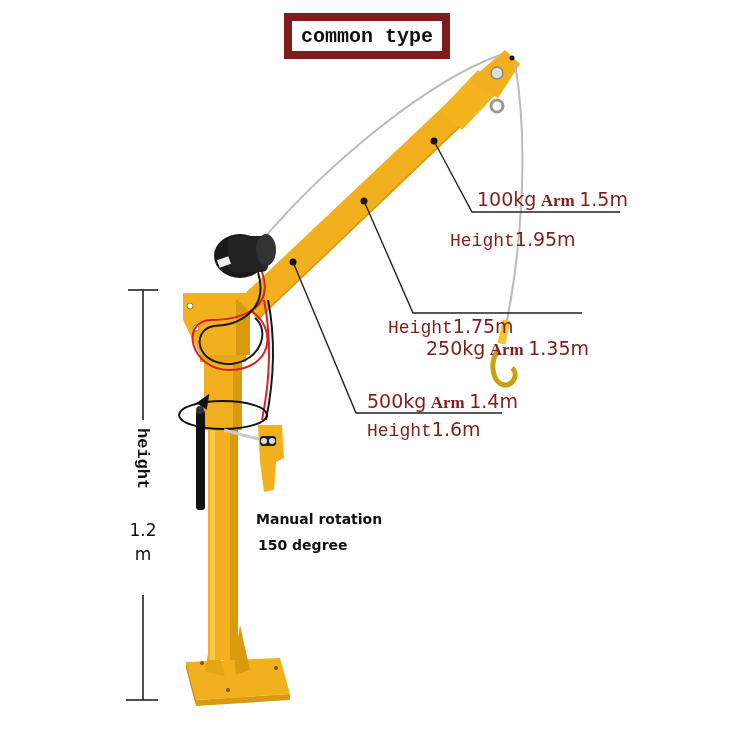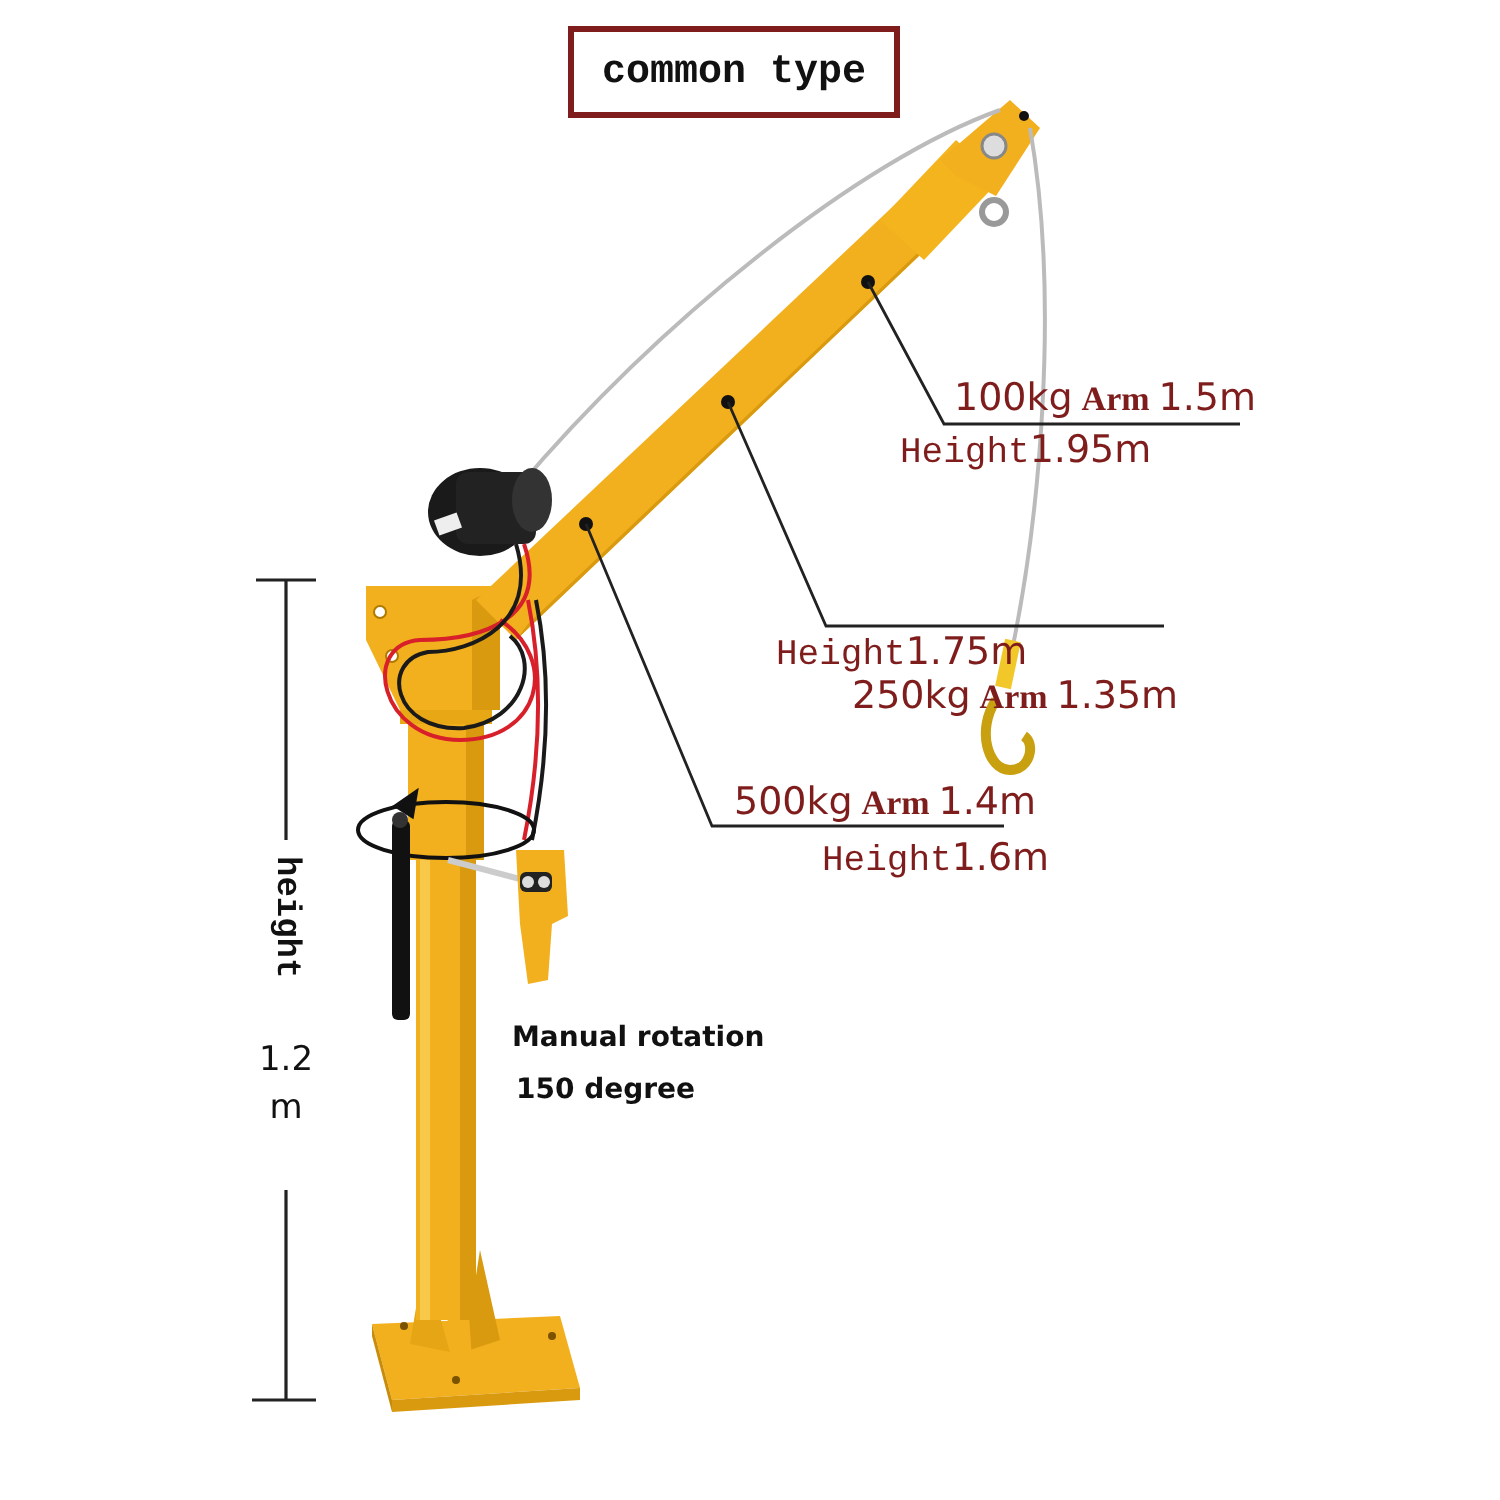--- a/index.html
+++ b/index.html
@@ -1,19 +1,19 @@
 <!DOCTYPE html>
 <html><head>
 <meta charset="utf-8">
 <style>
   html, body { margin:0; padding:0; background:#ffffff; }
   body { width:750px; height:750px; position:relative; overflow:hidden; font-family:"Liberation Sans", sans-serif; }
   .title-box {
     position:absolute; left:284px; top:13px; width:166px; height:46px;
-    border:3px solid #7f1d1d; box-sizing:border-box; background:#fff;
+    border:8px solid #7f1d1d; box-sizing:border-box; background:#fff;
     display:flex; align-items:center; justify-content:center;
     font-family:"Liberation Mono","DejaVu Sans Mono", monospace; font-weight:bold; font-size:20px; color:#111;
   }
   svg.scene { position:absolute; left:0; top:0; }
   .label { position:absolute; color:#7f1d1d; white-space:nowrap; }
   .spec { font-family:"DejaVu Sans", sans-serif; font-size:19px; }
   .mono { font-family:"Liberation Mono","DejaVu Sans Mono", monospace; font-size:18px; }
   .arm { font-family:"Liberation Serif", serif; font-weight:bold; font-size:17px; }
   .note { font-family:"DejaVu Sans", sans-serif; font-weight:bold; font-size:14px; color:#111; }
   .vert {
@@ -130,39 +130,39 @@
     <polyline points="364,201 413,313 582,313"></polyline>
     <polyline points="293,262 356,413 502,413"></polyline>
   </g>
 </svg>
 
 <div class="label" style="left:477px; top:188px;">
   <span class="spec">100kg</span>
   <span class="arm">Arm</span>
   <span class="spec">1.5m</span>
 </div>
-<div class="label" style="left:450px; top:214px;">
+<div class="label" style="left:450px; top:228px;">
   <span class="mono">Height</span><span class="spec">1.95m</span>
 </div>
 
 <div class="label" style="left:426px; top:289px;margin-top:48px;">
   <span class="spec">250kg</span>
   <span class="arm">Arm</span>
   <span class="spec">1.35m</span>
 </div>
 <div class="label" style="left:388px; top:315px;">
   <span class="mono">Height</span><span class="spec">1.75m</span>
 </div>
 
 <div class="label" style="left:367px; top:390px;">
   <span class="spec">500kg</span>
   <span class="arm">Arm</span>
   <span class="spec">1.4m</span>
 </div>
-<div class="label" style="left:367px; top:418px;margin-left:44px;">
+<div class="label" style="left:367px; top:418px;">
   <span class="mono">Height</span><span class="spec">1.6m</span>
 </div>
 
 <div class="vert">height</div>
 <div class="hval" style="left:128px; top:520px;">1.2</div>
 <div class="hval" style="left:128px; top:544px;">m</div>
 
 <div class="label note" style="left:256px; top:511px;">Manual rotation</div>
 <div class="label note" style="left:258px; top:537px;">150 degree</div>
 

